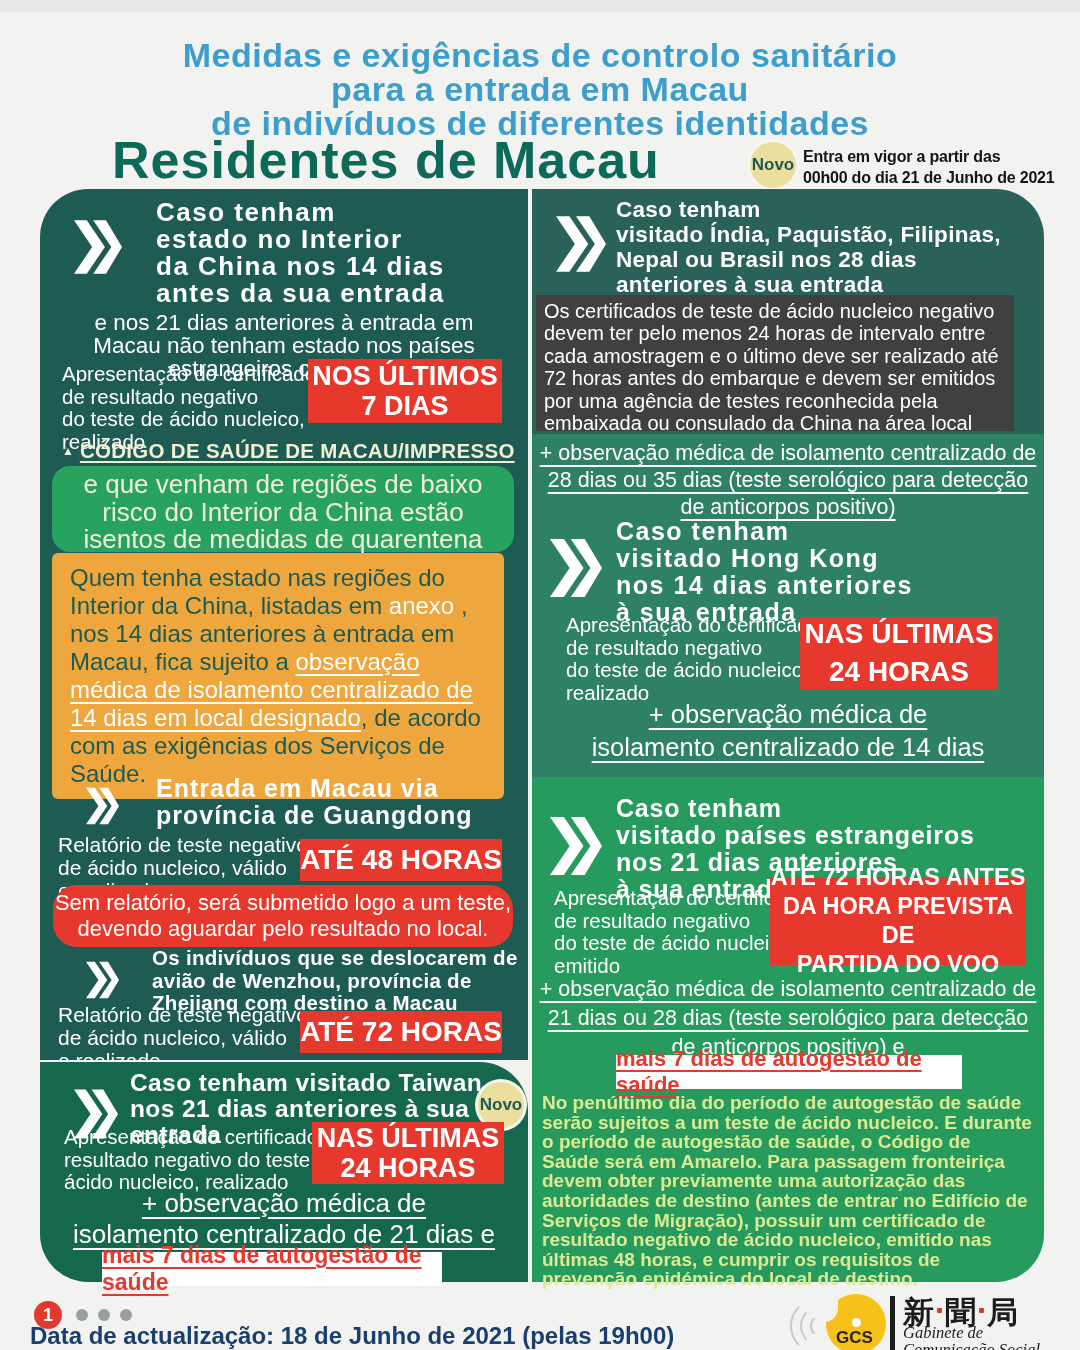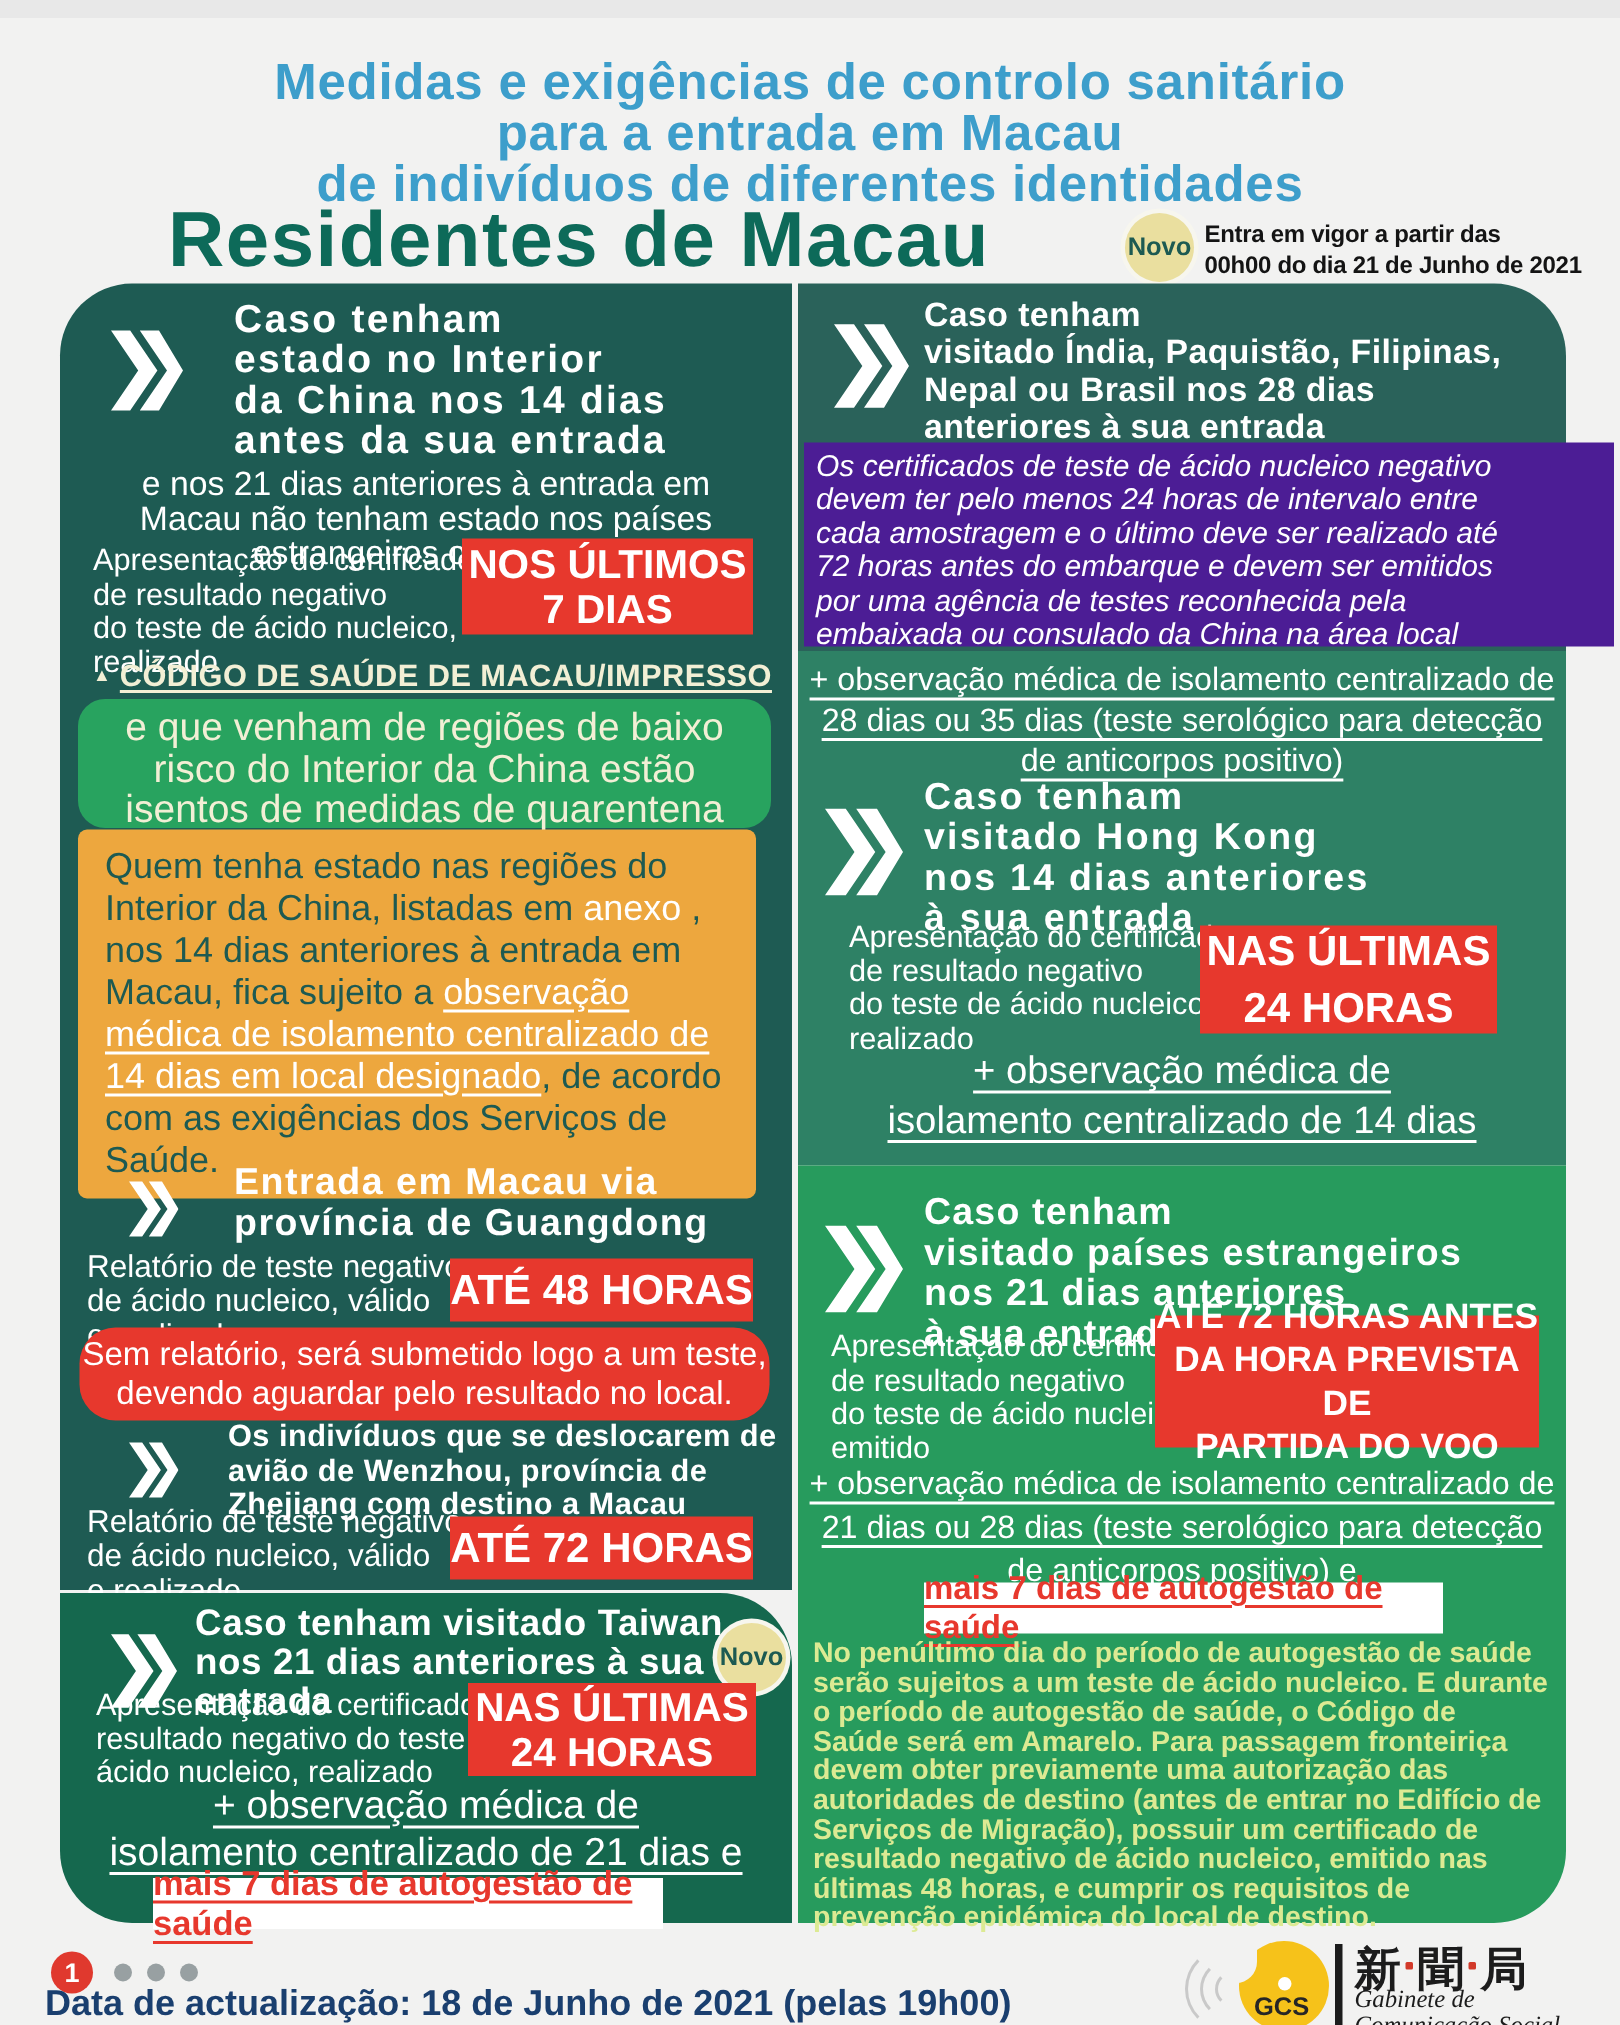--- a/index.html
+++ b/index.html
@@ -69,22 +69,22 @@
   .hT{left:90px;top:8px;font-size:24.5px;line-height:26px;letter-spacing:.4px;}
   .novoT{left:438px;top:20px;width:46px;height:46px;font-size:17px;}
   .reqT{left:24px;top:64px;font-size:20.5px;line-height:22.5px;}
   .badgeT{left:272px;top:60px;width:192px;height:62px;font-size:27px;line-height:30px;}
   .obsT{top:126px;font-size:26px;line-height:31px;}
   .extraT{left:62px;top:190px;width:340px;height:34px;font-size:23px;}
 
   
   .chevA{left:24px;top:10px;width:50px;height:90px;}
   .hA{left:84px;top:8px;font-size:22.5px;line-height:25px;letter-spacing:.3px;}
-  .redA{position:absolute;left:4px;top:106px;width:540px;height:136px;background:#4c1d95;color:#fff;
-        font-size:20px;line-height:22.4px;padding:5px 8px;box-sizing:border-box;white-space:pre-line;font-style:italic;}
+  .redA{position:absolute;left:4px;top:106px;width:478px;height:136px;background:#404040;color:#fff;
+        font-size:20px;line-height:22.4px;padding:5px 8px;box-sizing:border-box;white-space:pre-line;}
 
   
   .obsB1{top:6px;font-size:21.5px;line-height:27px;}
   .chevB{left:18px;top:88px;width:52px;height:92px;}
   .hB{left:84px;top:84px;font-size:25px;line-height:27px;letter-spacing:1.5px;}
   .reqB{left:34px;top:180px;font-size:20.5px;line-height:22.5px;}
   .badgeB{left:268px;top:183px;width:198px;height:72px;font-size:28px;line-height:38px;}
   .obsB2{top:264px;font-size:25.5px;line-height:33px;}
 
   

